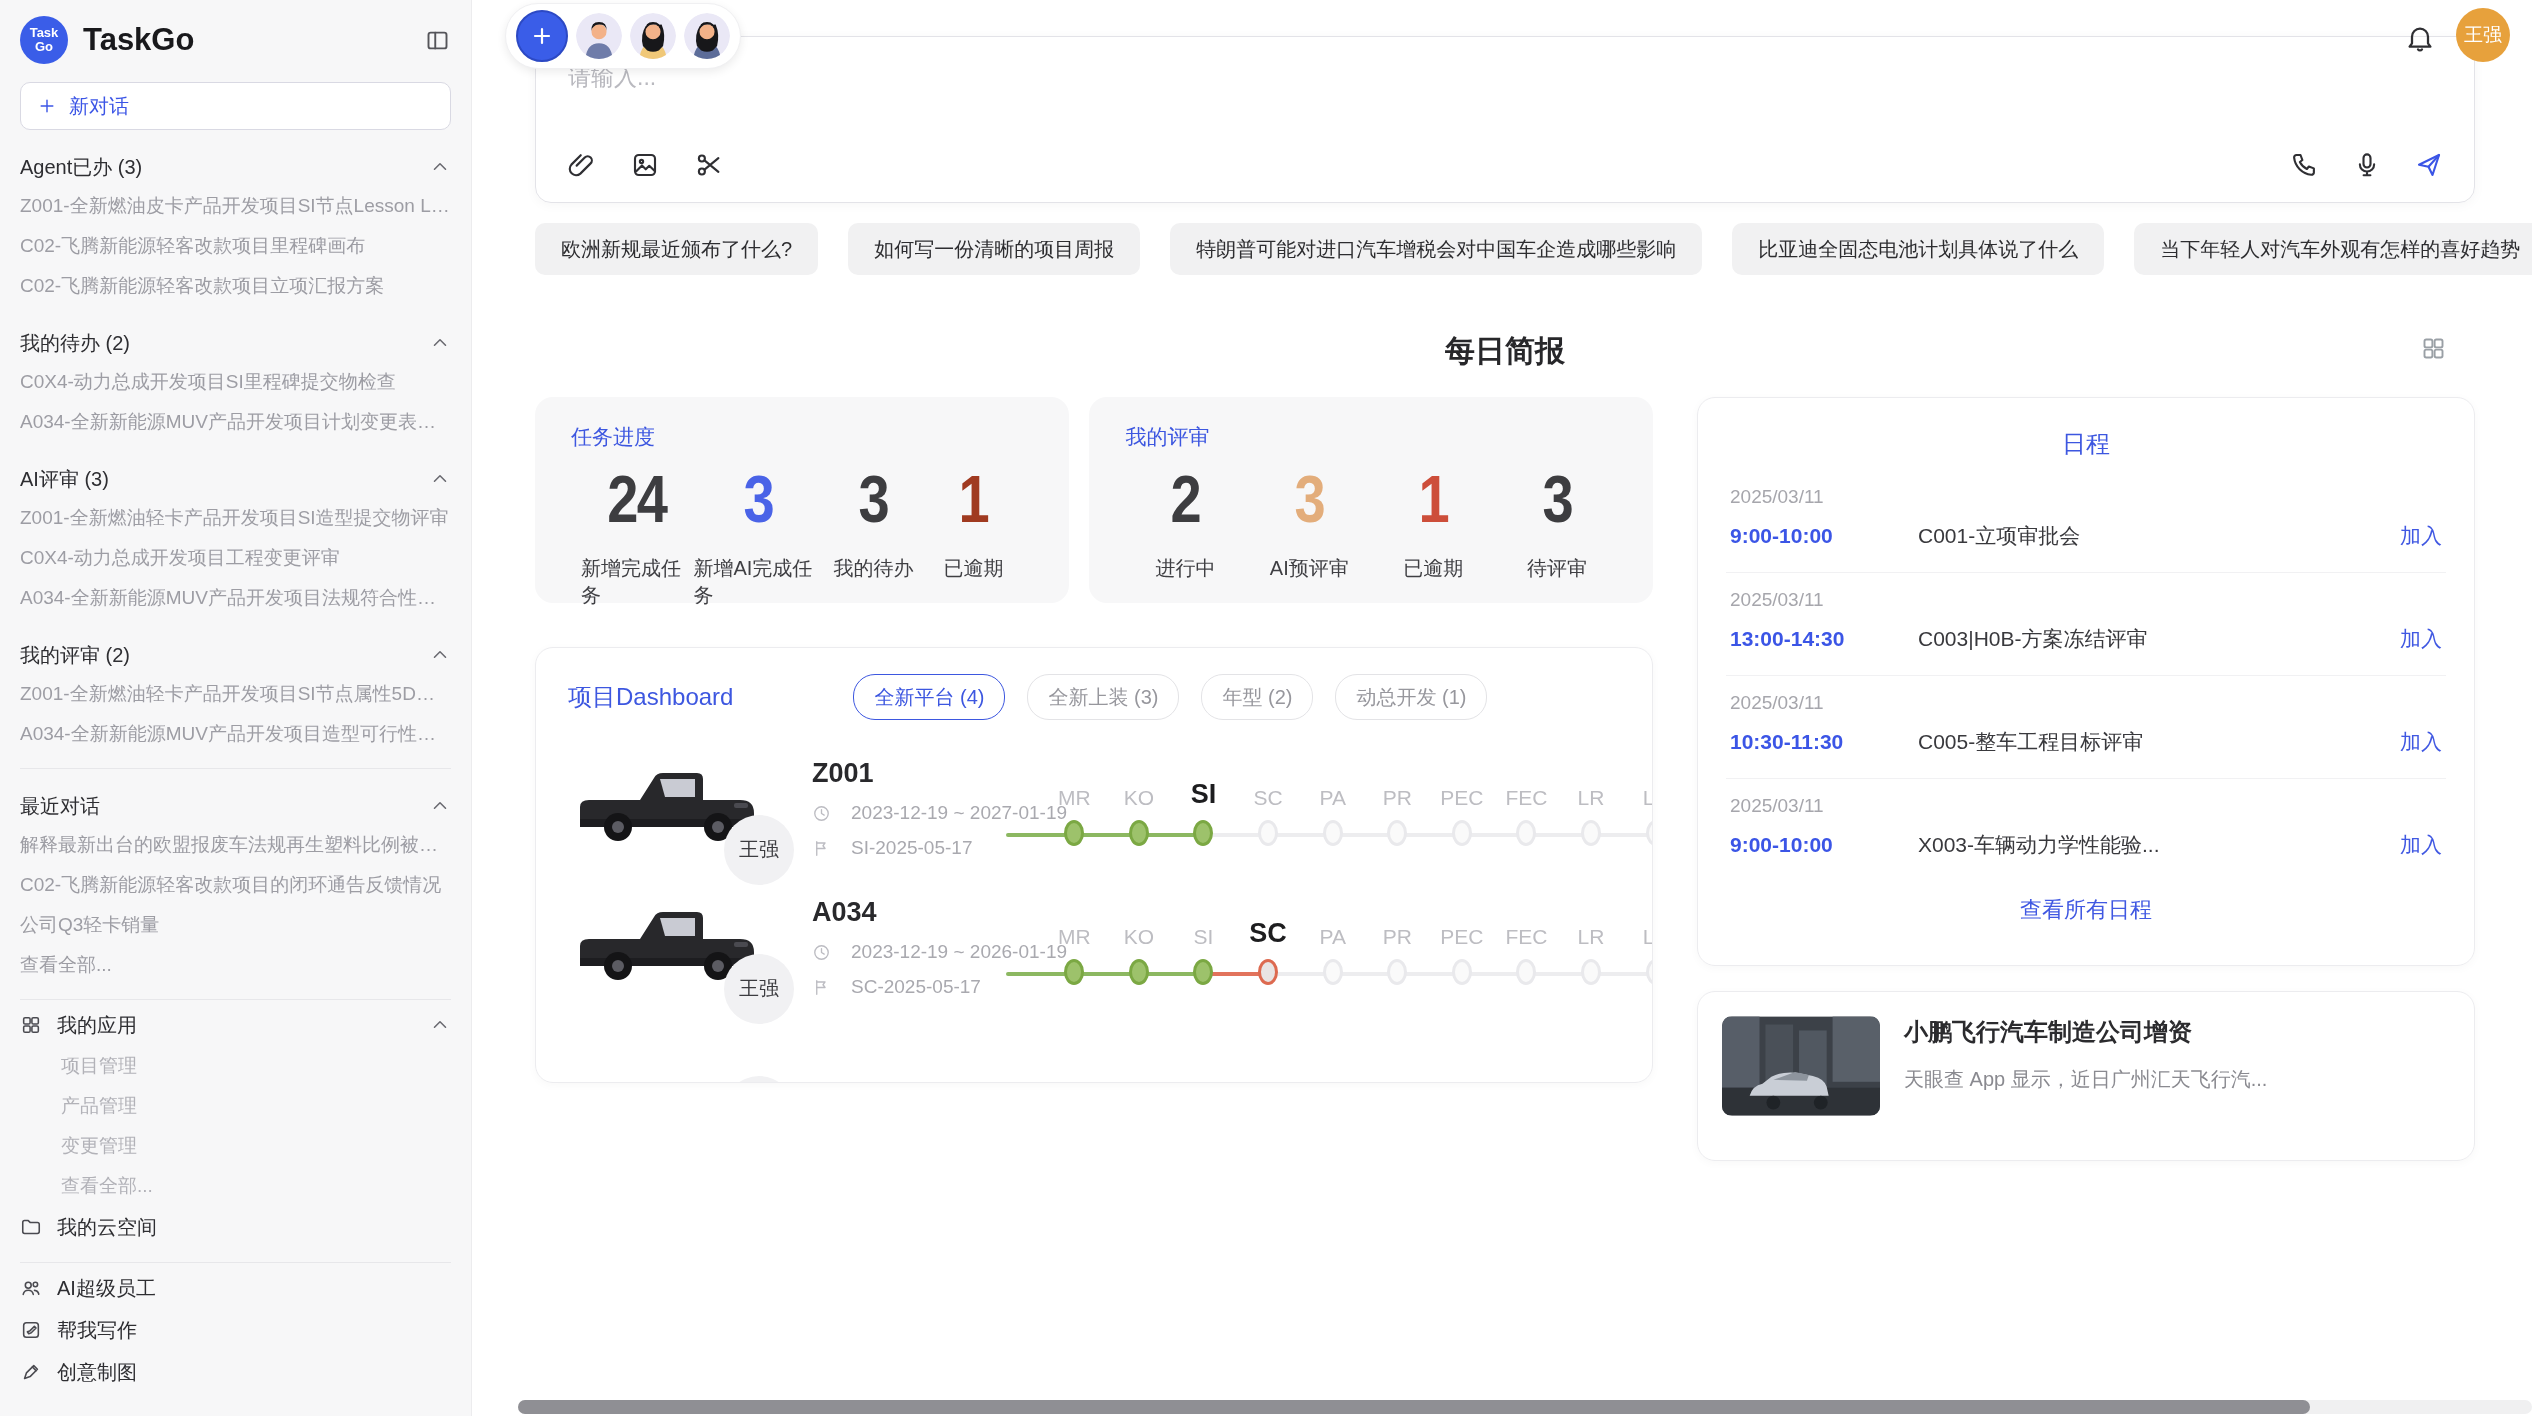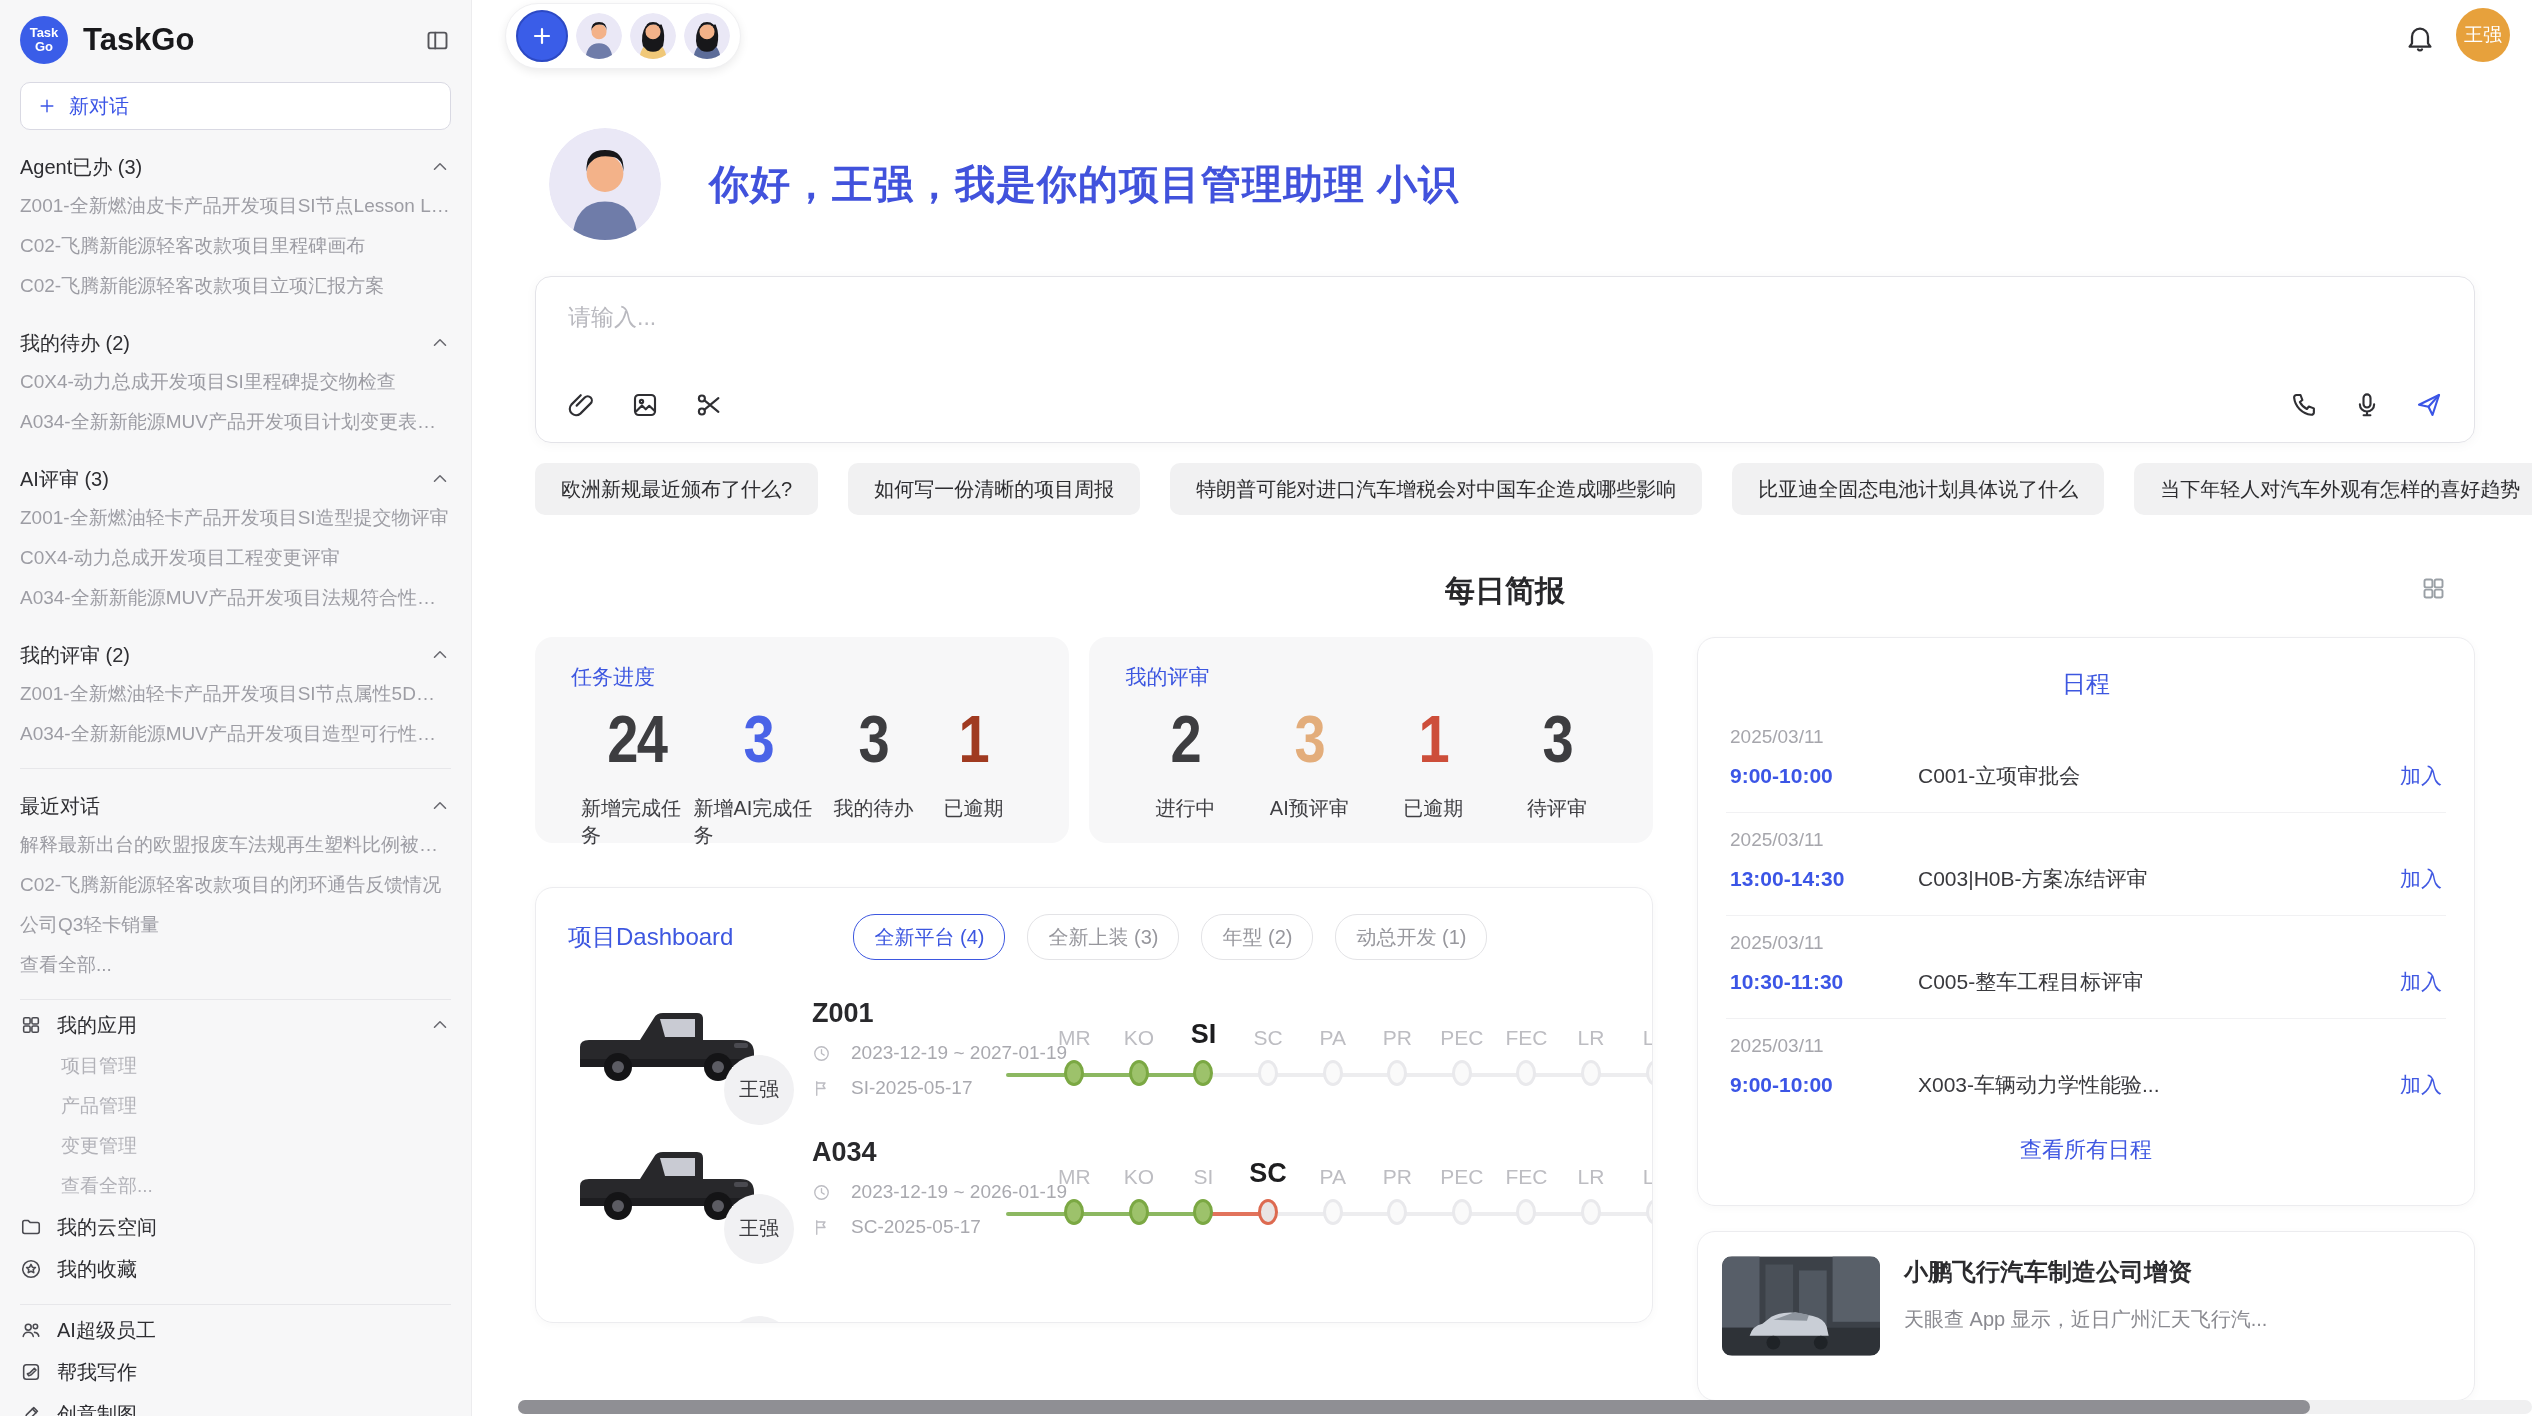--- a/index.html
+++ b/index.html
@@ -244,29 +244,20 @@
       </div>
     <div id="sb-shortcuts">
         <div class="sb-row">
           <span class="ic" style="color: rgb(74, 74, 80);">
             <svg width="22" height="22" viewBox="0 0 24 24">
               <path d="M3 7a2 2 0 0 1 2-2h4l2 2h8a2 2 0 0 1 2 2v8a2 2 0 0 1-2 2H5a2 2 0 0 1-2-2z"></path>
             </svg>
           </span>
           <div>我的云空间</div>
         </div>
-        <div class="sb-row">
-          <span class="ic" style="color: rgb(74, 74, 80);">
-            <svg width="22" height="22" viewBox="0 0 24 24">
-              <circle cx="12" cy="12" r="9"></circle>
-              <path d="M12 7l1.5 3 3.3.4-2.4 2.3.6 3.3-3-1.6-3 1.6.6-3.3-2.4-2.3 3.3-.4z"></path>
-            </svg>
-          </span>
-          <div>我的收藏</div>
-        </div>
       </div>
 
     <div class="divider"></div>
     <div id="sb-tools">
         <div class="sb-row">
           <span class="ic" style="color: rgb(74, 74, 80);">
             <svg width="22" height="22" viewBox="0 0 24 24">
               <circle cx="9" cy="9" r="3.2"></circle>
               <path d="M3.5 19c.6-3 2.8-4.5 5.5-4.5s4.9 1.5 5.5 4.5"></path>
               <circle cx="16.8" cy="8.2" r="2.4"></circle>
@@ -343,33 +334,20 @@
     <span class="ic bell">
       <svg width="32" height="32" viewBox="0 0 24 24">
           <path d="M18 16v-5a6 6 0 1 0-12 0v5l-1.8 2.5h15.6L18 16z"></path>
           <path d="M10.5 20.5a1.8 1.8 0 0 0 3 0"></path>
         </svg>
     </span>
     <div class="user-badge">王强</div>
 
     <div class="content">
 
-      <div class="greet">
-        <div class="greet-avatar" id="greet-av">
-            <svg viewBox="0 0 64 64" width="100%" height="100%">
-              <circle cx="32" cy="32" r="32" fill="#eae8f6"></circle>
-              <g>
-                <path d="M13 66 Q14 42 32 42 Q50 42 51 66 Z" fill="#6f7ca9"></path>
-                <circle cx="32" cy="26" r="10.5" fill="#f3b289"></circle>
-                <path d="M21.5 25 Q20.5 12.5 32 12.5 Q43.5 12.5 42.5 25 Q42 17.5 36.5 16.5 Q28 15 24.5 19 Q21.8 21 21.5 25 Z" fill="#17171a"></path>
-              </g>
-            </svg>
-          </div>
-        <div class="greet-text">你好，王强，我是你的项目管理助理 小识</div>
-      </div>
 
       <div class="composer">
         <input type="text" placeholder="请输入..." style="">
         <div class="comp-row">
           <div class="comp-left" id="comp-left">
               <span class="ic" style="color: rgb(47, 47, 51);">
                 <svg width="30" height="30" viewBox="0 0 24 24">
                   <path d="M8.5 12.5l6.5-6.5a3.3 3.3 0 0 1 4.7 4.7l-8.2 8.2a5.1 5.1 0 0 1-7.2-7.2L11.8 4.2"></path>
                 </svg>
               </span>

